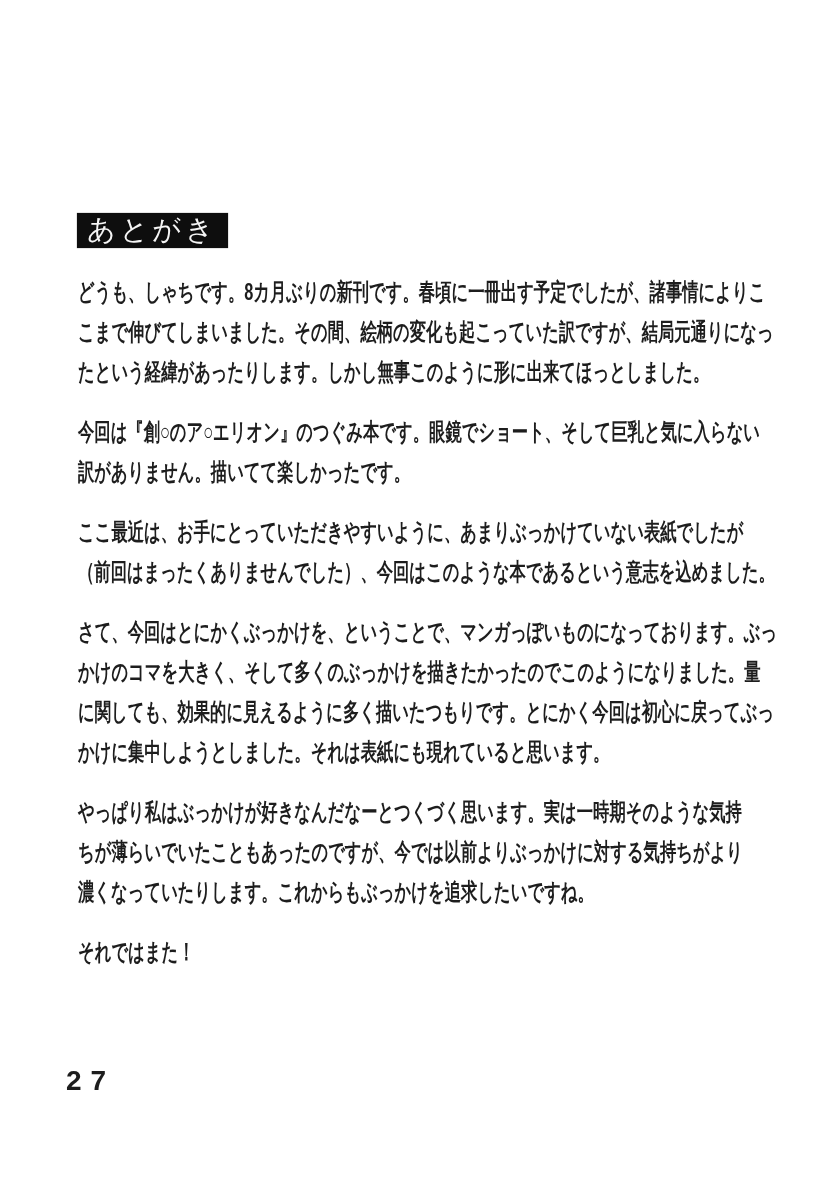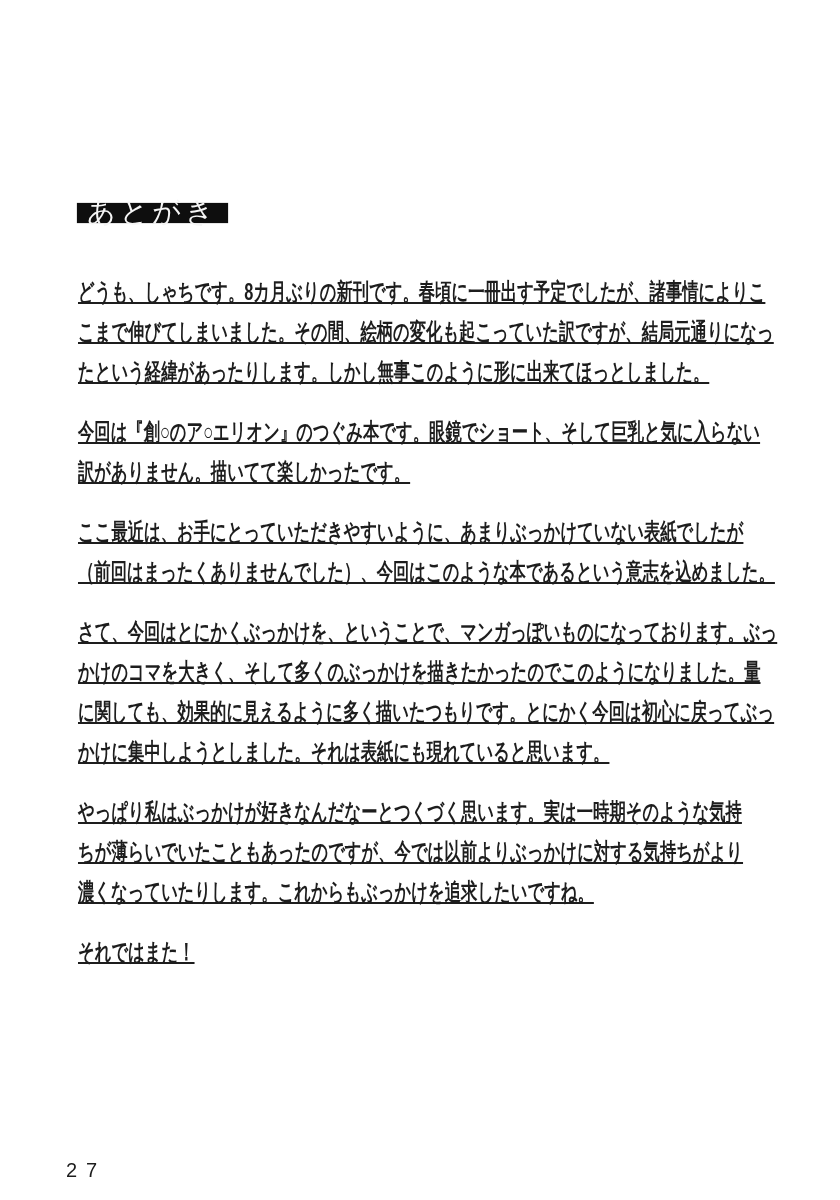--- a/index.html
+++ b/index.html
@@ -9,22 +9,22 @@
     width: 840px;
     height: 1200px;
     background: var(--paper, #ffffff);
     overflow: hidden;
     font-family: "Liberation Sans", sans-serif;
   }
 
   .title-box {
     position: absolute;
     left: 77px;
-    top: 203px;
-    height: 20px;
+    top: 213px;
+    height: 35px;
     background: var(--title_bg, #0e0e0e);
     display: flex;
     align-items: center;
     padding: 0 10px;
     box-shadow: 0 0 1px rgba(0,0,0,0.6);
   }
 
   .title-text {
     font-family: "Liberation Serif", serif;
     font-size: 28px;
@@ -36,42 +36,42 @@
   }
 
   .body-text {
     position: absolute;
     left: 78px;
     top: 272px;
     width: 690px;
     color: var(--ink, #1d1d1d);
   }
 
-  .para { margin: 0 0 20px 0; text-decoration: underline; }
+  .para { margin: 0 0 20px 0; }
   .para:last-child { margin-bottom: 8px; }
 
   
   .line {
     font-size: 24px;
     line-height: 40px;
     height: 40px;
     white-space: nowrap;
     font-weight: 600;
     transform: scaleX(0.68);
     transform-origin: 0 0;
   }
 
   .page-number {
     position: absolute;
     left: 66px;
-    top: 1158px;
-    font-size: 20px;
+    top: 1064px;
+    font-size: 28px;
     line-height: 1.2;
     letter-spacing: 9px;
-    font-weight: 400;
+    font-weight: 700;
     color: var(--ink, #1d1d1d);
   }
 </style>
 </head>
 <body>
 
 <div class="page">
 
   <div class="title-box">
     <span class="title-text">あとがき</span>

